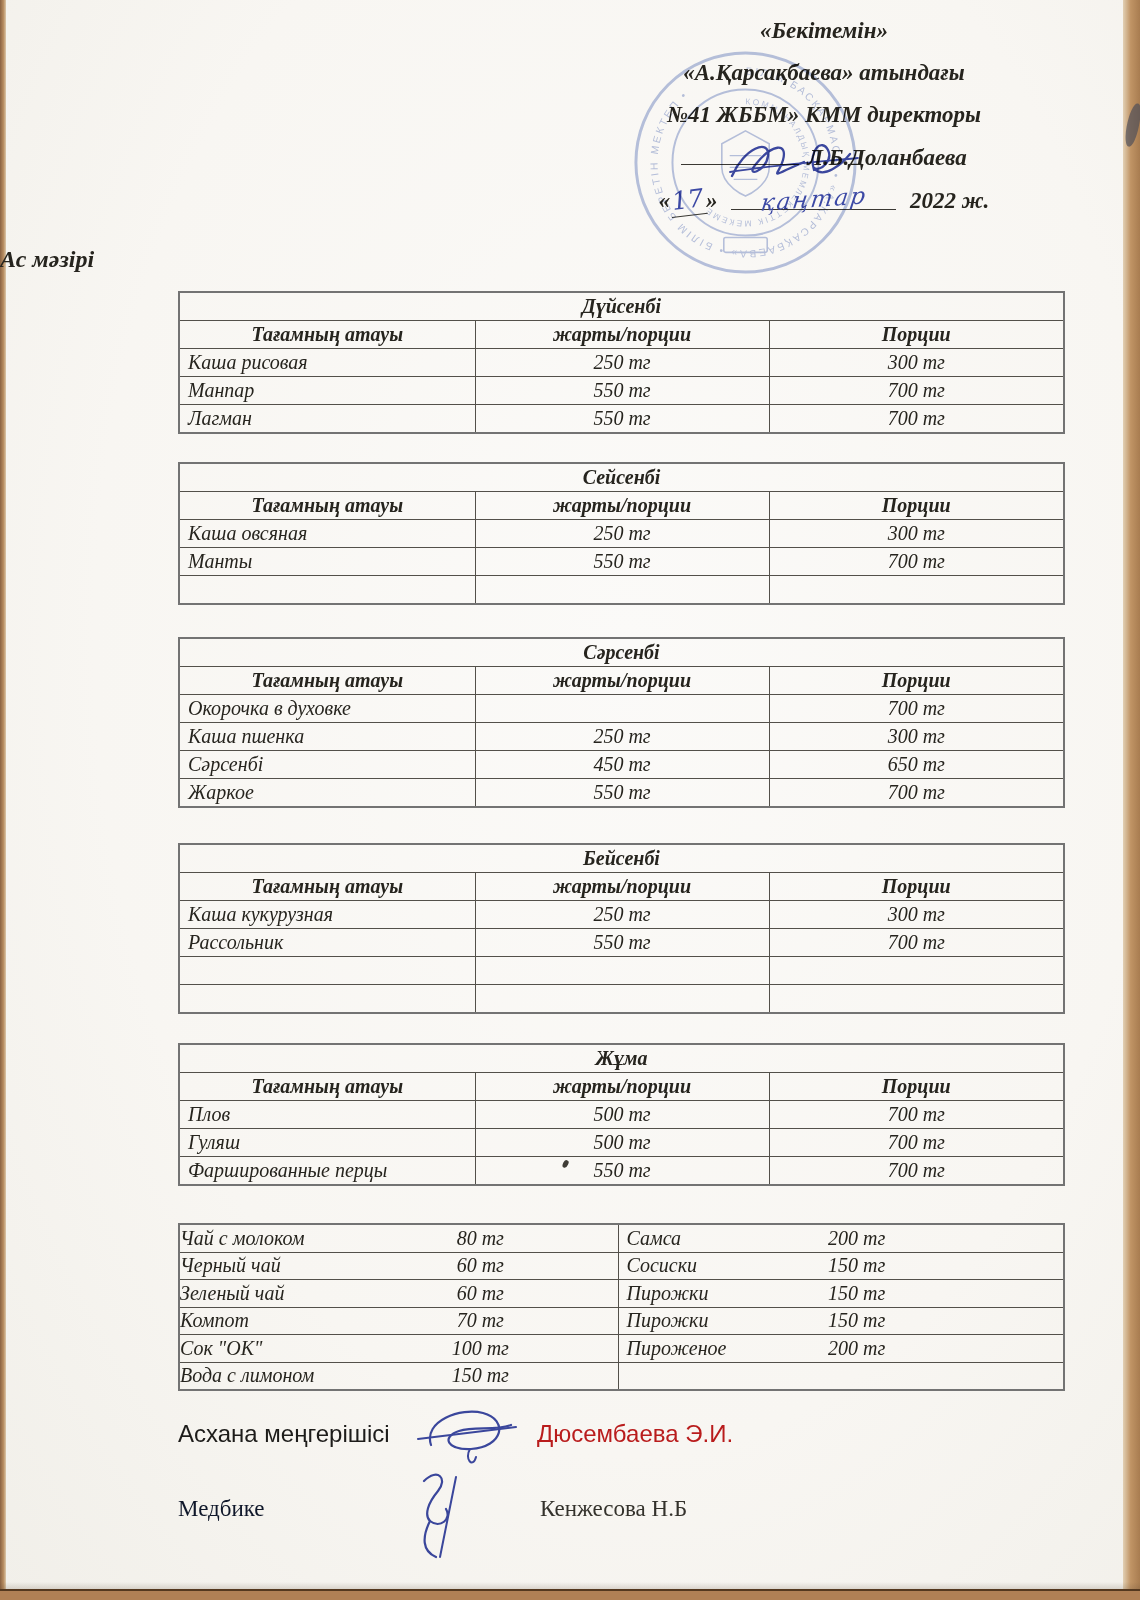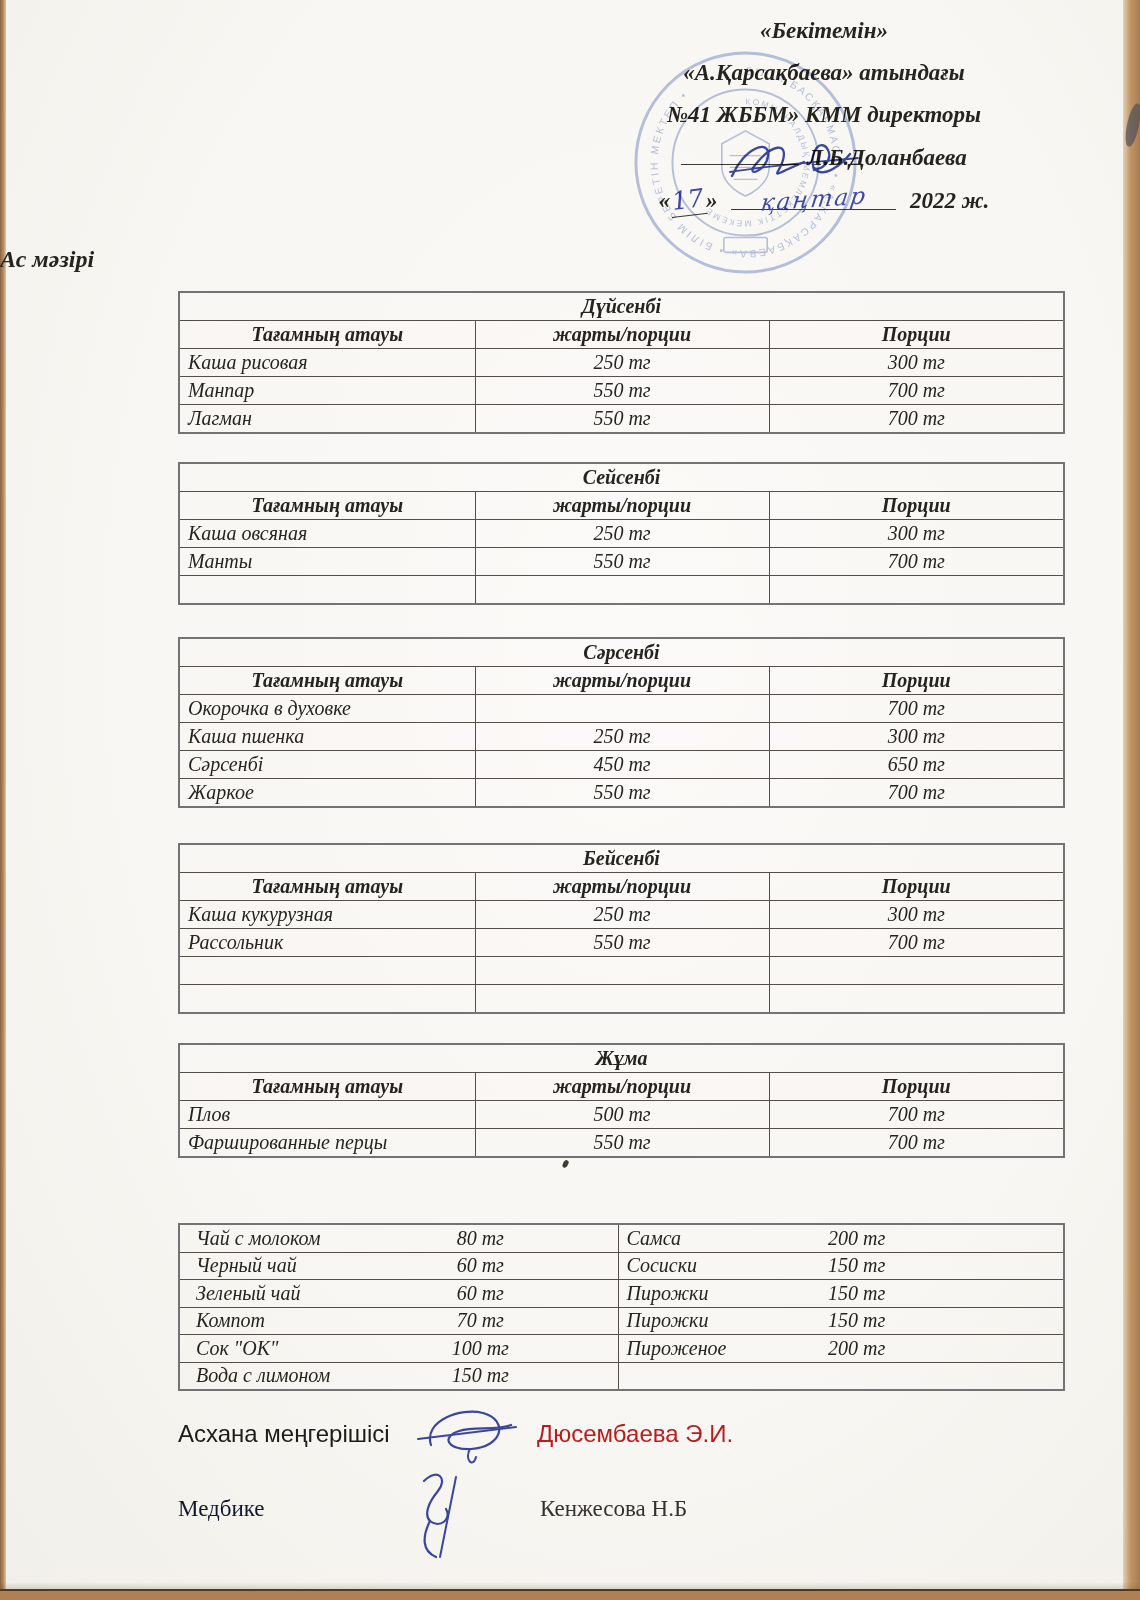--- a/index.html
+++ b/index.html
@@ -59,21 +59,21 @@
   .day-cell{font-weight:bold;text-align:center;height:28px;}
   .head-cell{font-weight:bold;text-align:center;height:28px;}
   .dish{text-align:left;}
   .price{text-align:center;}
   #day-table-0{top:291px;} #day-table-1{top:462px;} #day-table-2{top:637px;}
   #day-table-3{top:843px;} #day-table-4{top:1043px;}
 
   
   #drinks-table{top:1223px;}
   #drinks-table td{border-left:none;border-right:none;height:26.5px;}
-  #drinks-table td.dname{padding-left:16px;text-align:left;}
+  #drinks-table td.dname{padding-left:0;text-align:left;}
   #drinks-table td.dprice{padding-left:0;text-align:center;}
   #drinks-table td.dname2{border-left:1.4px solid var(--line);text-align:left;}
   #drinks-table td.dprice2{padding-left:14px;text-align:left;}
 
   .speck{position:absolute;left:563px;top:1160px;width:5px;height:8px;background:#3f3c36;
     border-radius:50% 40% 60% 50%;transform:rotate(25deg);}
 
   
   .sig-role1{position:absolute;left:178px;top:1420px;font-family:"Liberation Sans",sans-serif;
     font-size:24px;color:#1d1c1a;}
@@ -286,20 +286,25 @@
           <td class="head-cell">Тағамның атауы</td>
           <td class="head-cell">жарты/порции</td>
           <td class="head-cell">Порции</td>
         </tr>
         <tr>
           <td class="dish">Плов</td>
           <td class="price">500 тг</td>
           <td class="price">700 тг</td>
         </tr>
         <tr>
+          <td class="dish">Гуляш</td>
+          <td class="price">500 тг</td>
+          <td class="price">700 тг</td>
+        </tr>
+        <tr>
           <td class="dish">Фаршированные перцы</td>
           <td class="price">550 тг</td>
           <td class="price">700 тг</td>
         </tr>
       </tbody>
     </table>
   </div>
 
 <div id="drinks-host">
     <table class="mtable" id="drinks-table">

